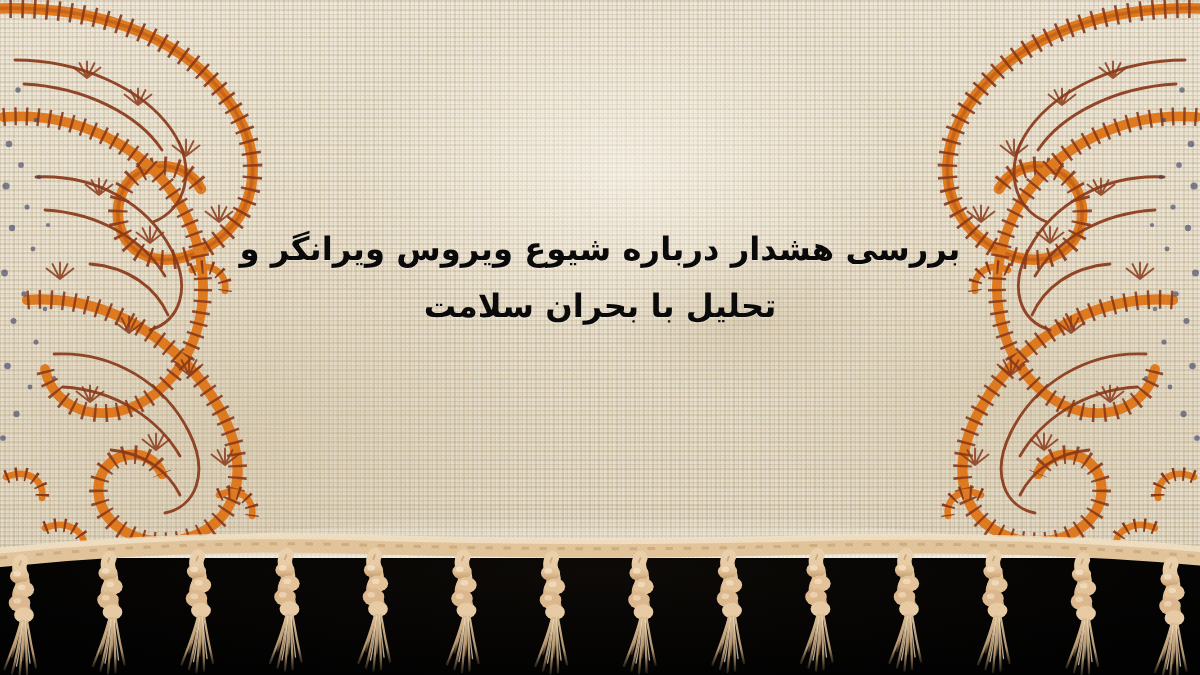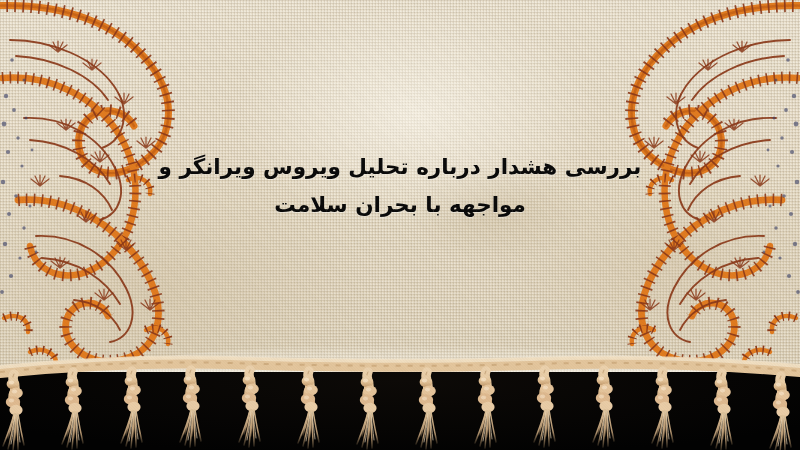--- a/index.html
+++ b/index.html
@@ -343,22 +343,22 @@
       <g fill="none" stroke="#8B3A1A" stroke-width="9" stroke-dasharray="1.4 5">
         <path d="M4,318 C18,312 30,320 28,332"></path>
         <path d="M30,352 C44,346 58,354 56,366"></path>
         <path d="M128,180 C140,174 152,182 150,194"></path>
         <path d="M146,330 C158,324 170,332 168,344"></path>
       </g>
     </svg>
   </div>
 
   <div class="headline">
-    <span class="line">بررسی هشدار درباره تحلیل ویروس ویرانگر و</span>
-    <span class="line">مواجهه با بحران سلامت</span>
+    <span class="line">بررسی هشدار درباره شیوع ویروس ویرانگر و</span>
+    <span class="line">تحلیل با بحران سلامت</span>
   </div>
 
   <div class="backdrop"></div>
 
   <div class="fringe">
     <svg viewBox="0 0 800 100" xmlns="http://www.w3.org/2000/svg" preserveAspectRatio="none">
       <defs>
         <linearGradient id="cordg" x1="0" y1="0" x2="0" y2="1">
           <stop offset="0%" stop-color="#EBD1AC"></stop>
           <stop offset="55%" stop-color="#E0BE92"></stop>

